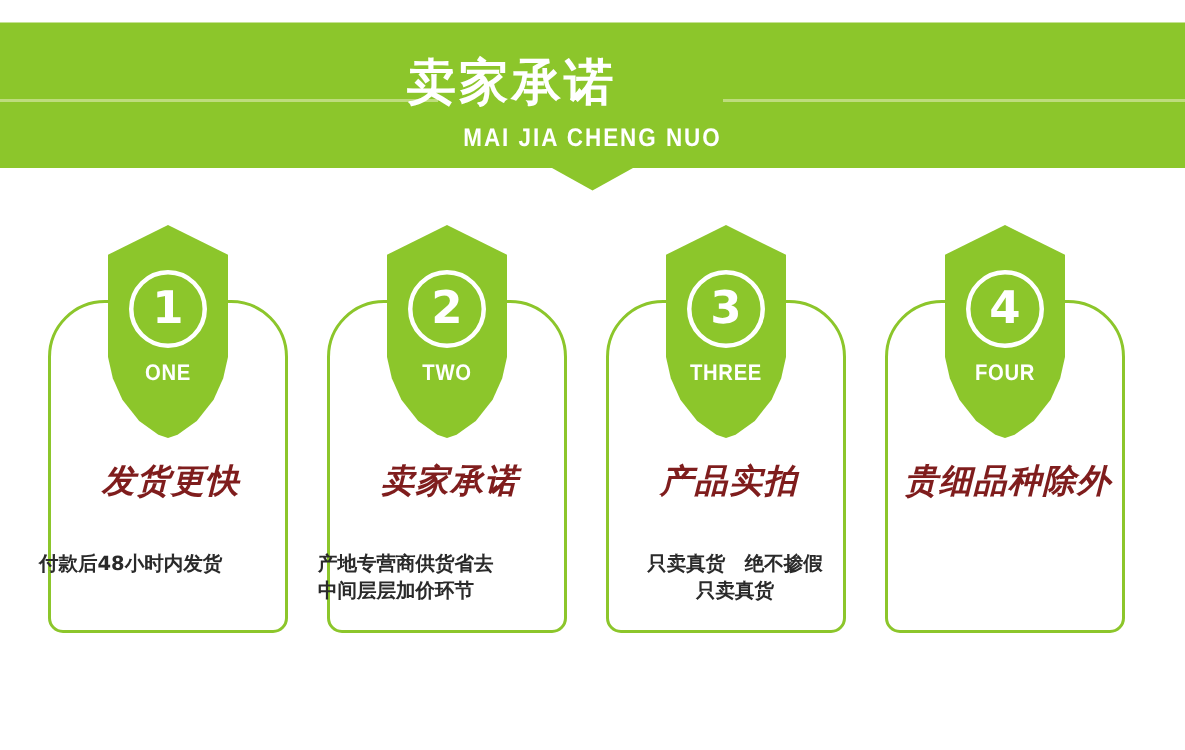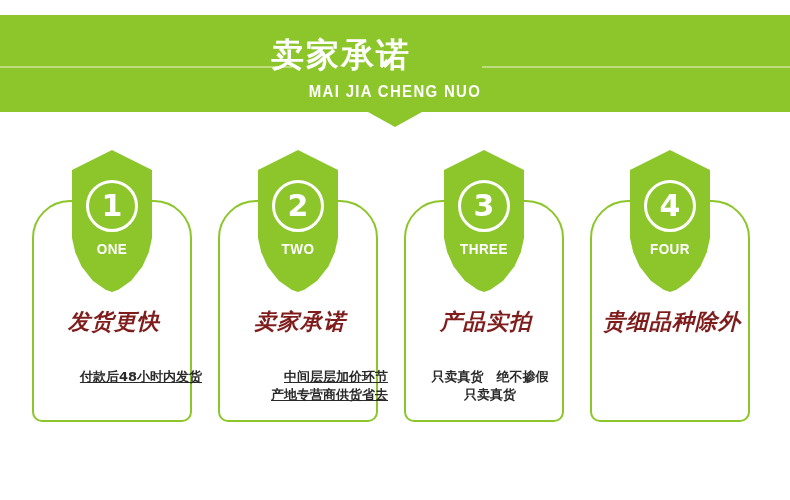--- a/index.html
+++ b/index.html
@@ -165,21 +165,21 @@
     position: absolute;
     left: -8px;
     top: 166px;
     width: 176px;
     color: #2a2a2a;
     font-size: 13px;
     font-weight: bold;
     line-height: 18px;
     font-family: "DejaVu Sans", "Liberation Sans", sans-serif;
   }
-  .card-desc.center { text-align: right; text-decoration: underline; }
+  .card-desc.center { text-align: left; }
   .card-desc.left   { text-align: center; padding-left: 8px; box-sizing: border-box; }
   .card-desc .line { display: block; white-space: nowrap; }
 </style>
 </head>
 <body>
 
 <div class="banner">
   <div class="banner-rule left"></div>
   <div class="banner-rule right"></div>
   <div class="banner-title">卖家承诺</div>
@@ -200,22 +200,22 @@
     </div>
   </div>
 
   <div class="card c2">
     <div class="badge">
       <div class="badge-circle">2</div>
       <div class="badge-word">TWO</div>
     </div>
     <div class="card-title">卖家承诺</div>
     <div class="card-desc center">
+      <span class="line">产地专营商供货省去</span>
       <span class="line">中间层层加价环节</span>
-      <span class="line">产地专营商供货省去</span>
     </div>
   </div>
 
   <div class="card c3">
     <div class="badge">
       <div class="badge-circle">3</div>
       <div class="badge-word">THREE</div>
     </div>
     <div class="card-title">产品实拍</div>
     <div class="card-desc left">

